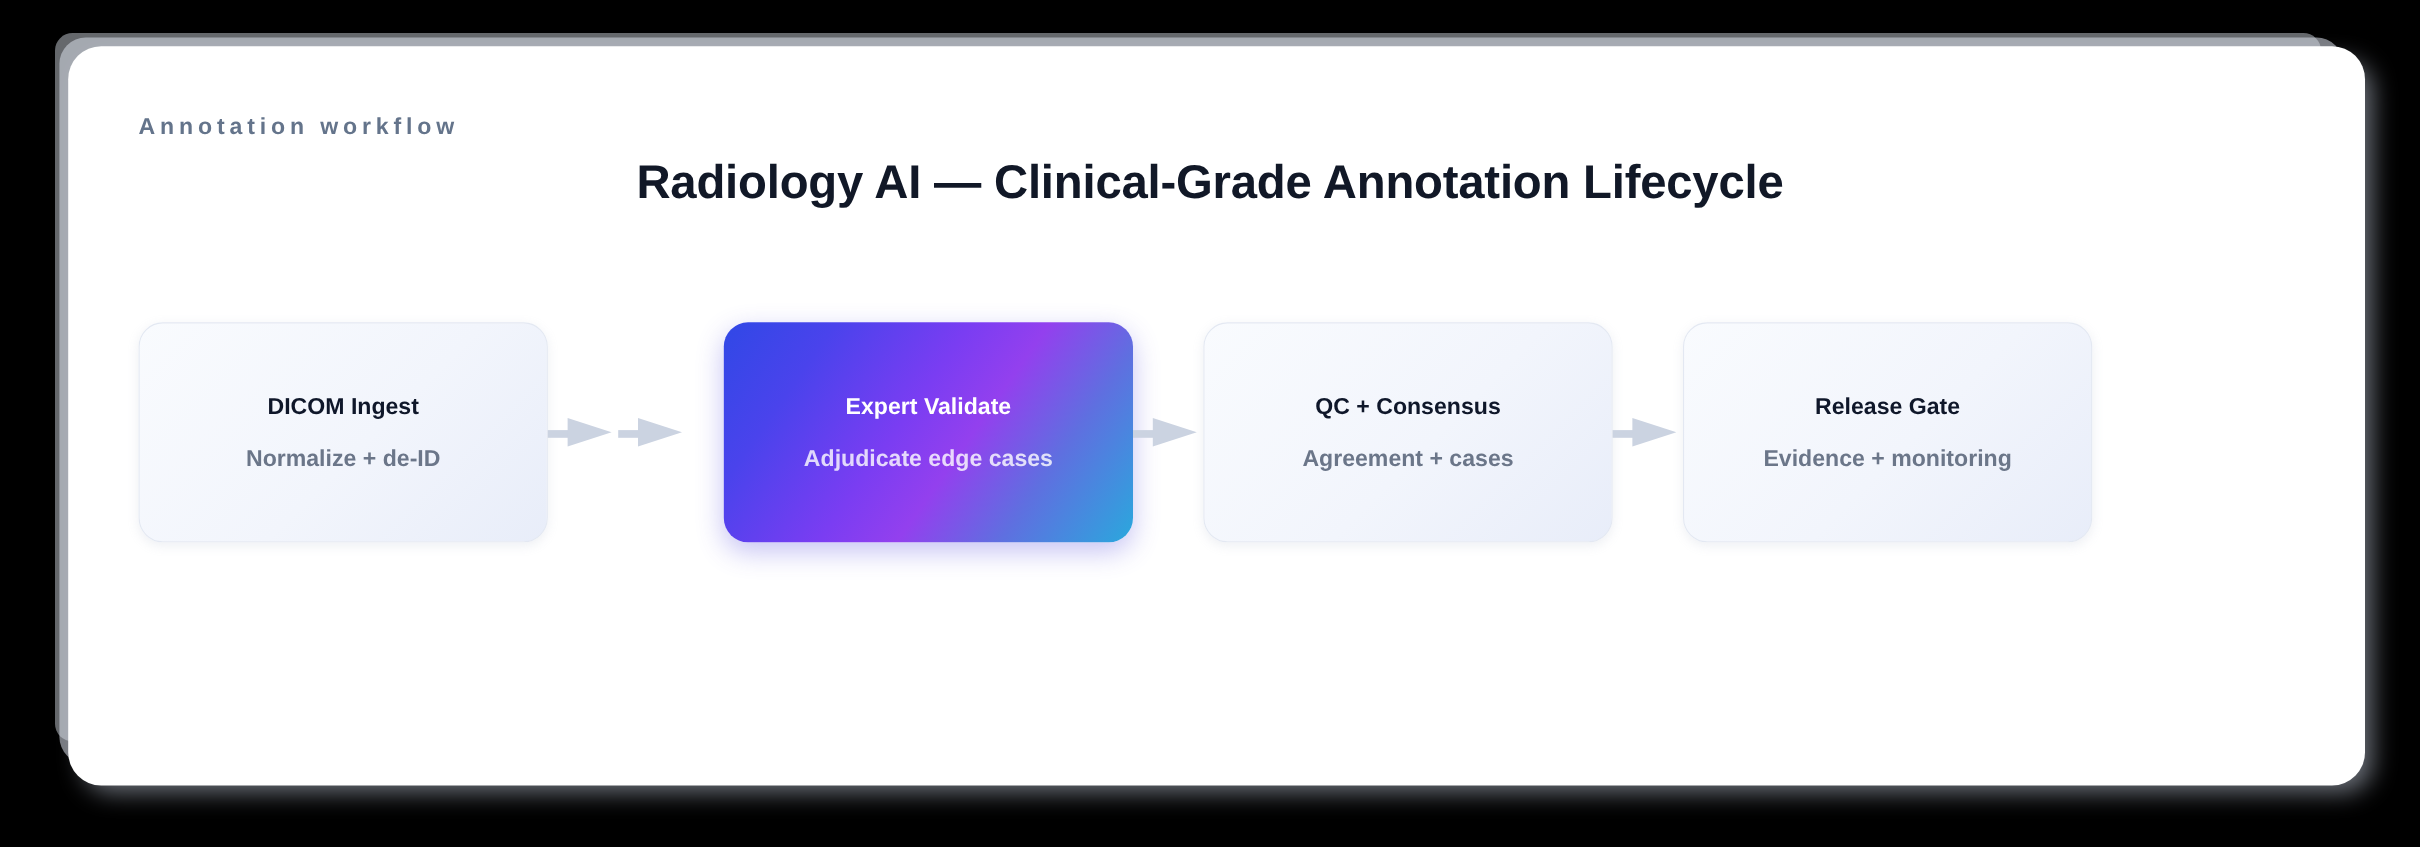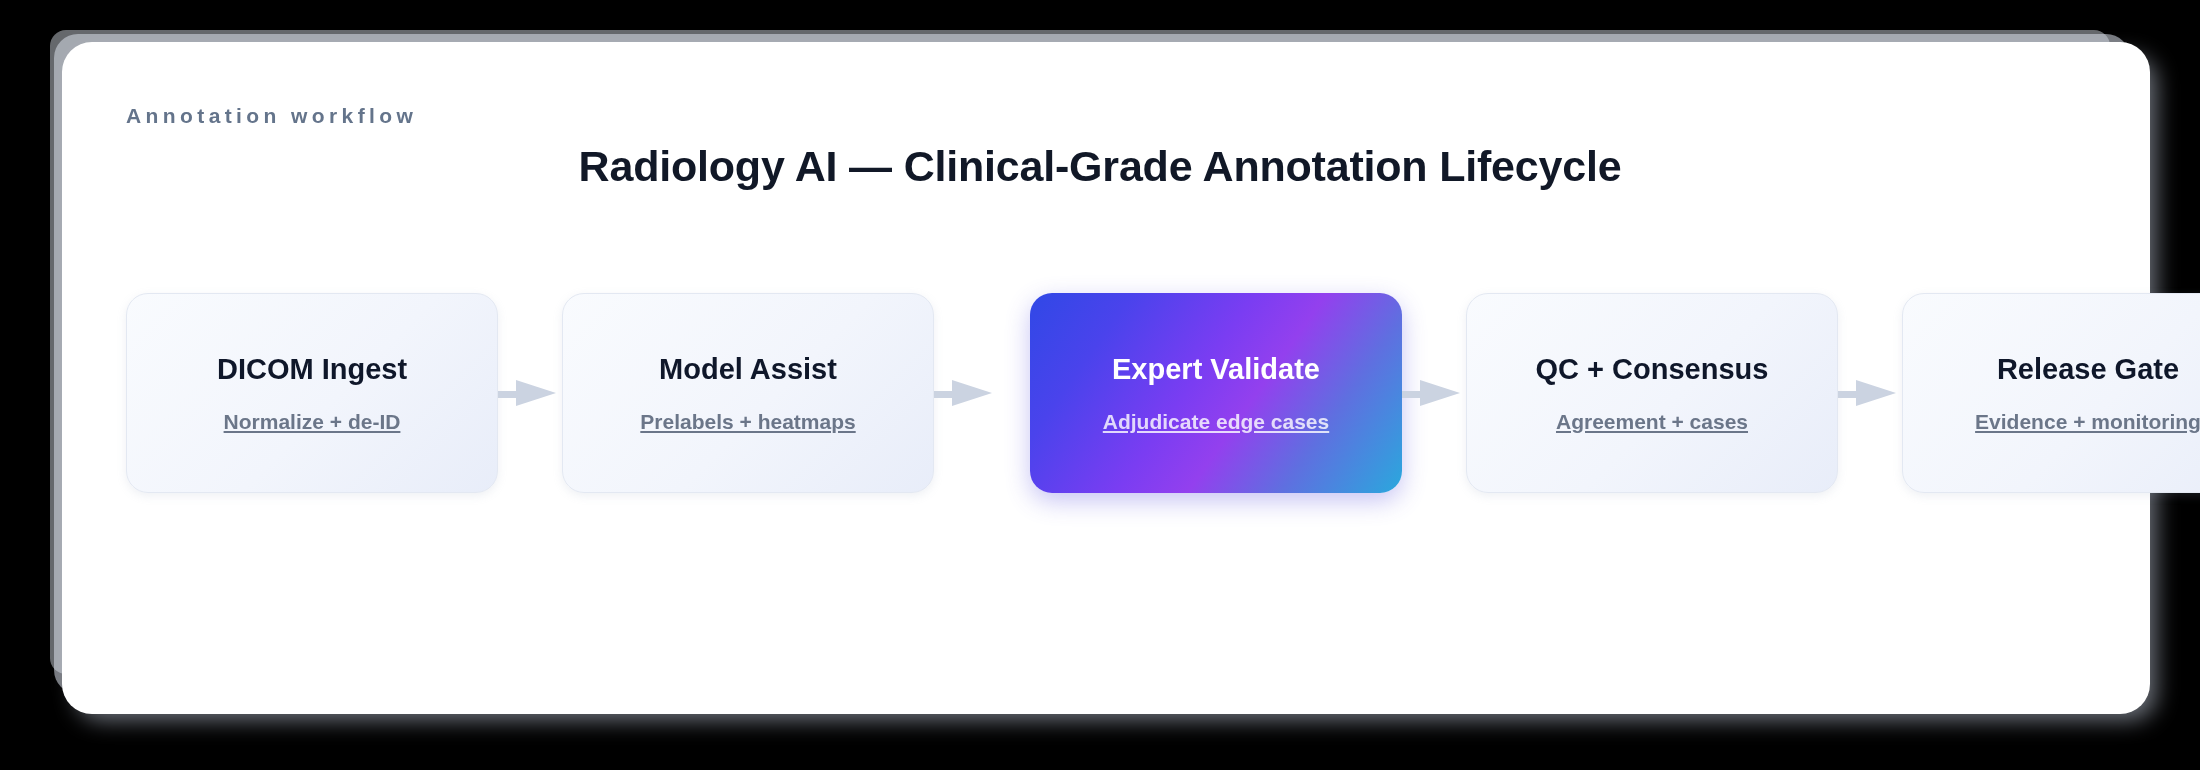--- a/index.html
+++ b/index.html
@@ -91,34 +91,33 @@
     display: flex;
     flex-direction: column;
     align-items: center;
     justify-content: center;
     background: linear-gradient(135deg, #f9fbfe 0%, #f2f5fc 55%, #e8edf9 100%);
     border: 1.5px solid #e3e8f2;
     box-shadow: 0 3px 10px rgba(148,163,184,0.16);
   }
 
   .node .node-title {
-    font-size: 29px;
+    font-size: 21px;
     font-weight: bold;
     color: #0f172a;
     line-height: 1;
     white-space: nowrap;
   }
   .node .node-sub {
     margin-top: 27px;
     font-size: 21px;
     font-weight: bold;
     color: #6b7689;
     line-height: 1;
     white-space: nowrap;
-    text-decoration: underline;
   }
 
   
   .node.is-active {
     background: linear-gradient(125deg,
         #3048e6 0%,
         #4a43ec 20%,
         #7a3df2 44%,
         #9340ee 58%,
         #5f6fe0 76%,
@@ -175,24 +174,20 @@
 
   <div class="flow">
       <div class="node">
         <div class="node-title">DICOM Ingest</div>
         <div class="node-sub">Normalize + de-ID</div>
       </div>
       <div class="connector">
         <div class="stem"></div>
         <div class="head"></div>
       </div>
-      <div class="node">
-        <div class="node-title">Model Assist</div>
-        <div class="node-sub">Prelabels + heatmaps</div>
-      </div>
       <div class="connector">
         <div class="stem"></div>
         <div class="head"></div>
       </div>
       <div class="node is-active">
         <div class="node-title">Expert Validate</div>
         <div class="node-sub">Adjudicate edge cases</div>
       </div>
       <div class="connector">
         <div class="stem"></div>

